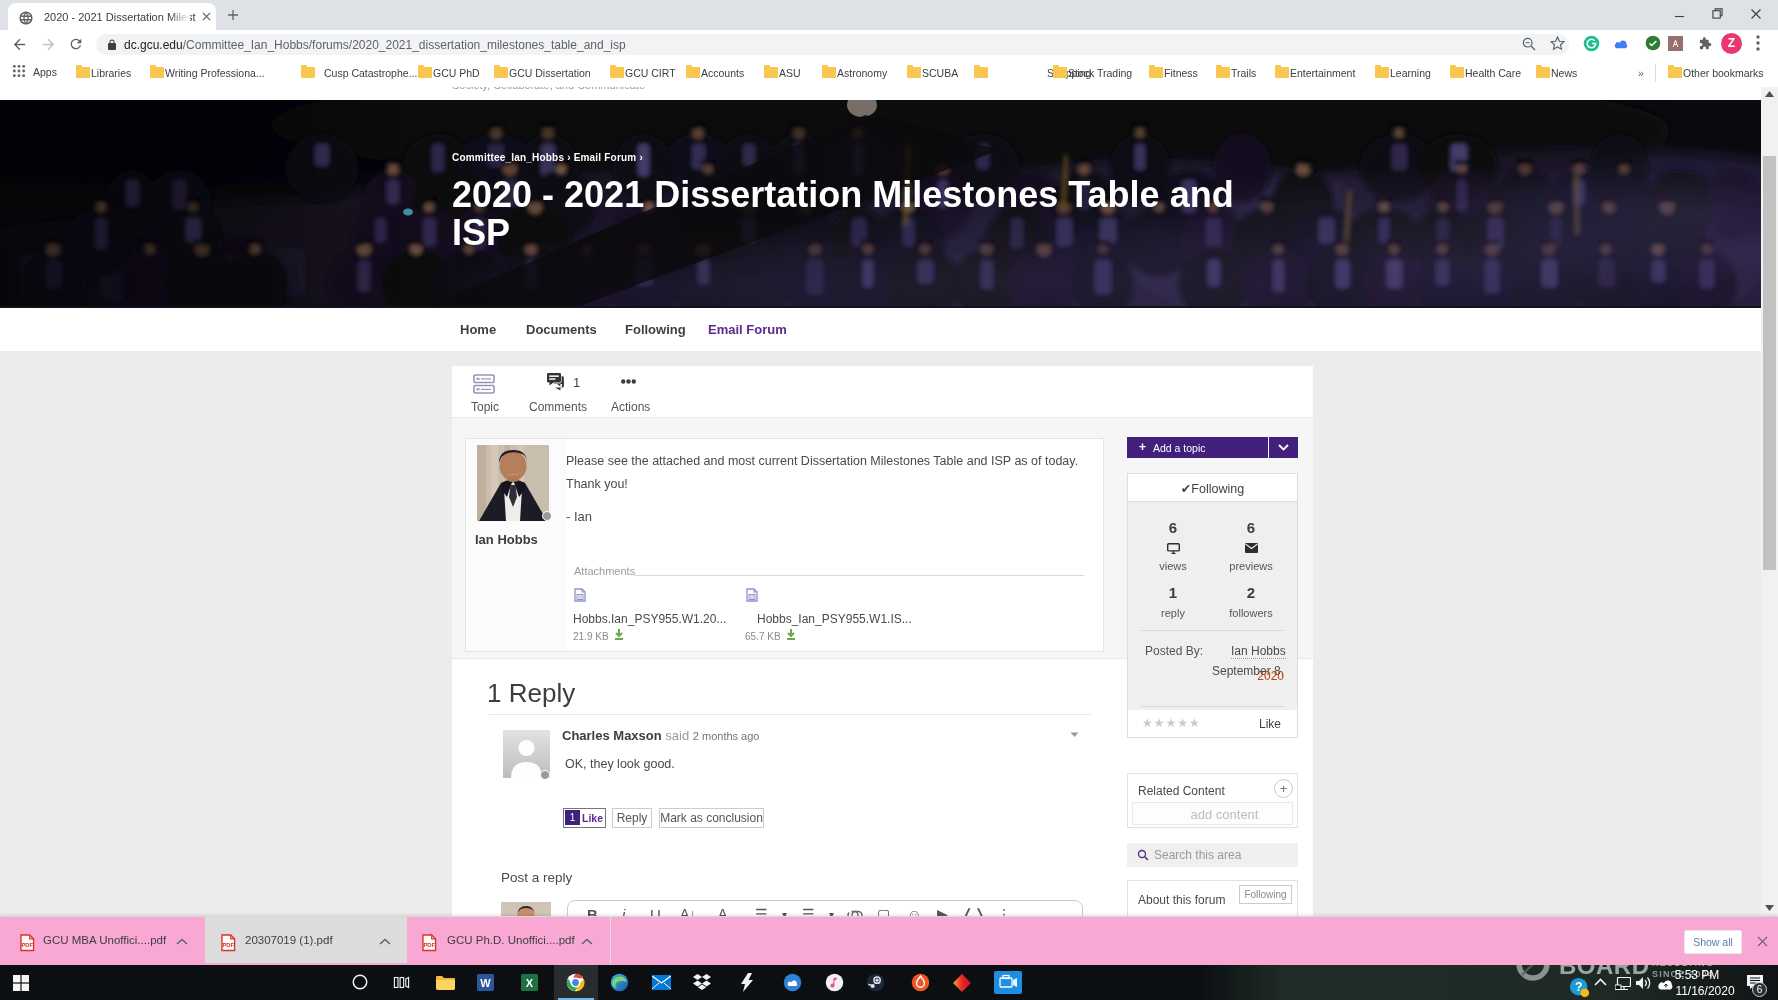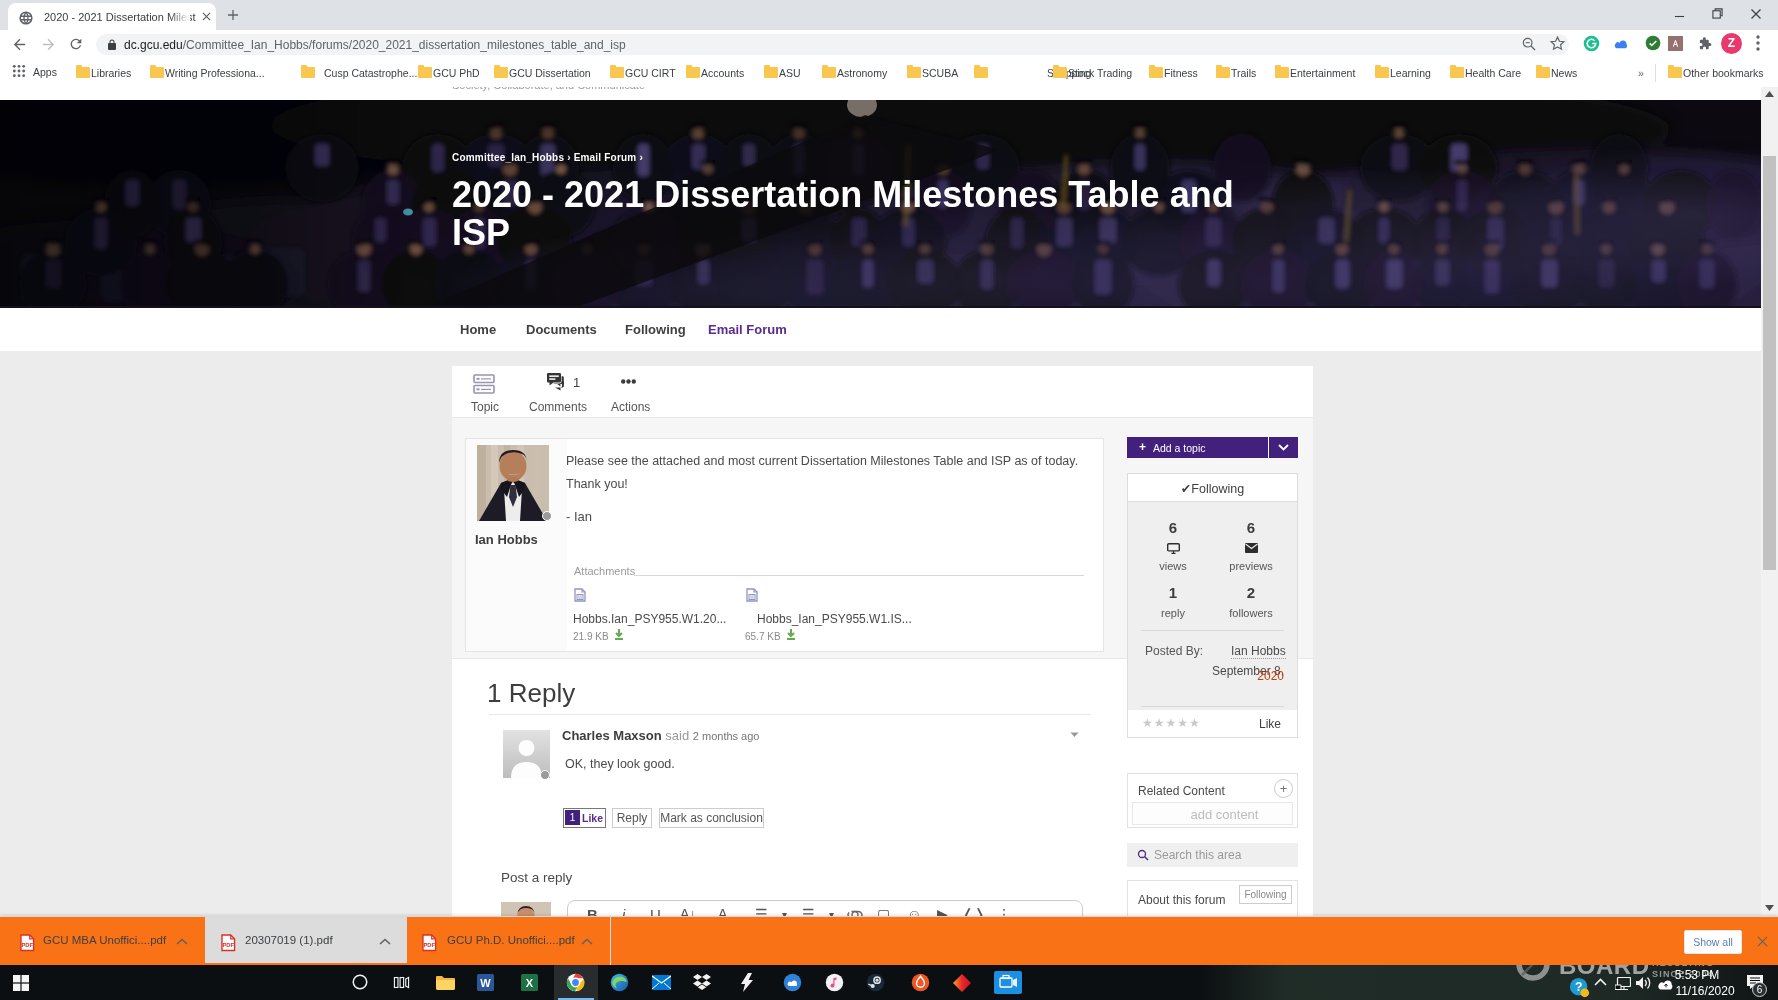--- a/index.html
+++ b/index.html
@@ -34,21 +34,21 @@
   
   #addtopic { position:absolute; left:675px; top:71px; width:171px; height:21px; background:#42217c; }
   #followpanel { position:absolute; left:675px; top:107px; width:171px; height:264px; background:#efefef; border:1px solid #ddd; }
   #relpanel { position:absolute; left:675px; top:407px; width:171px; height:55px; background:#fff; border:1px solid #e2e2e2; }
   #searchbar { position:absolute; left:675px; top:477px; width:171px; height:24px; background:#efefef; }
   #aboutpanel { position:absolute; left:675px; top:514px; width:171px; height:40px; background:#fff; border:1px solid #e2e2e2; }
   
   #scroll { position:absolute; left:1761px; top:0; width:17px; height:828px; background:#f1f1f1; }
   #thumb { position:absolute; left:2px; top:69px; width:13px; height:414px; background:#c1c1c1; }
   
-  #shelf { position:absolute; left:0; top:916px; width:1778px; height:52px; background:#f97316; border-top:1px solid #d8d8d8; box-shadow:0 -1px 3px rgba(0,0,0,.12); }
+  #shelf { position:absolute; left:0; top:916px; width:1778px; height:52px; background:#f9a8d4; border-top:1px solid #d8d8d8; box-shadow:0 -1px 3px rgba(0,0,0,.12); }
   .pdfic { position:absolute; width:15px; height:18px; }
   .pdfic use { transform:scale(0.97); }
   .chev { position:absolute; width:12px; height:7px; }
   .shelftxt { position:absolute; top:17px; font-size:11.5px; color:#3c4043; }
   #taskbar { position:absolute; left:0; top:965px; width:1778px; height:35px; background:#0c0f12; overflow:hidden; }
   #tsearch { position:absolute; left:44px; top:1px; width:300px; height:33px; background:#f3f3f3; border:1px solid #8a8a8a; }
 </style>
 </head>
 <body>
 

